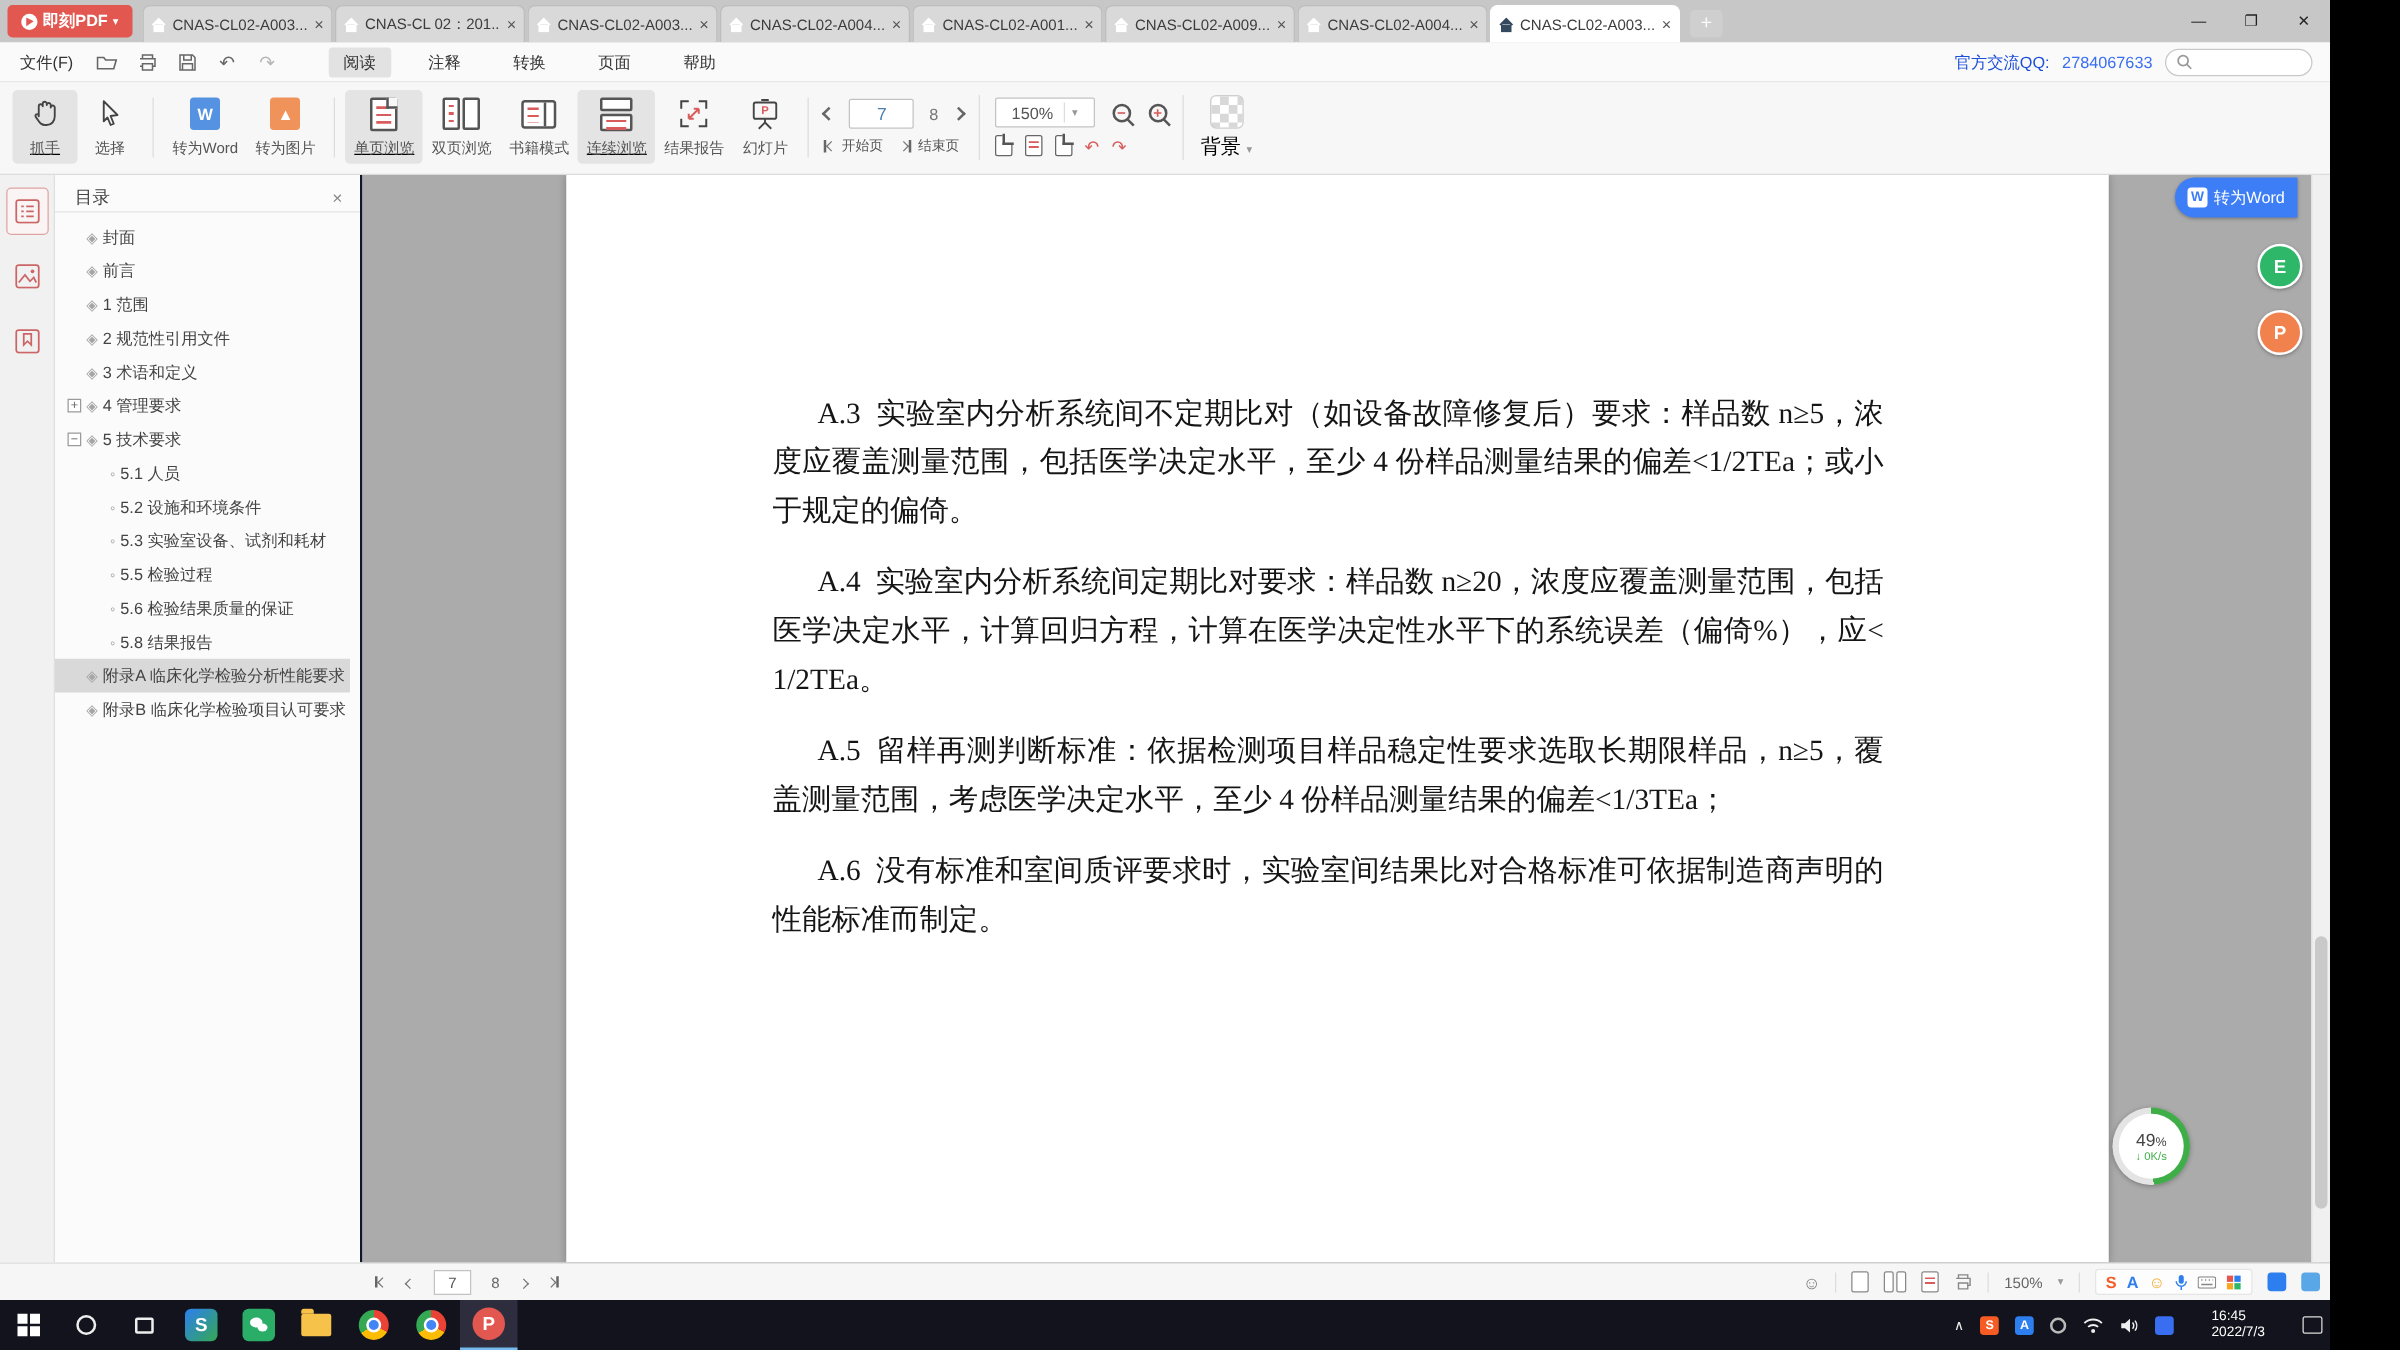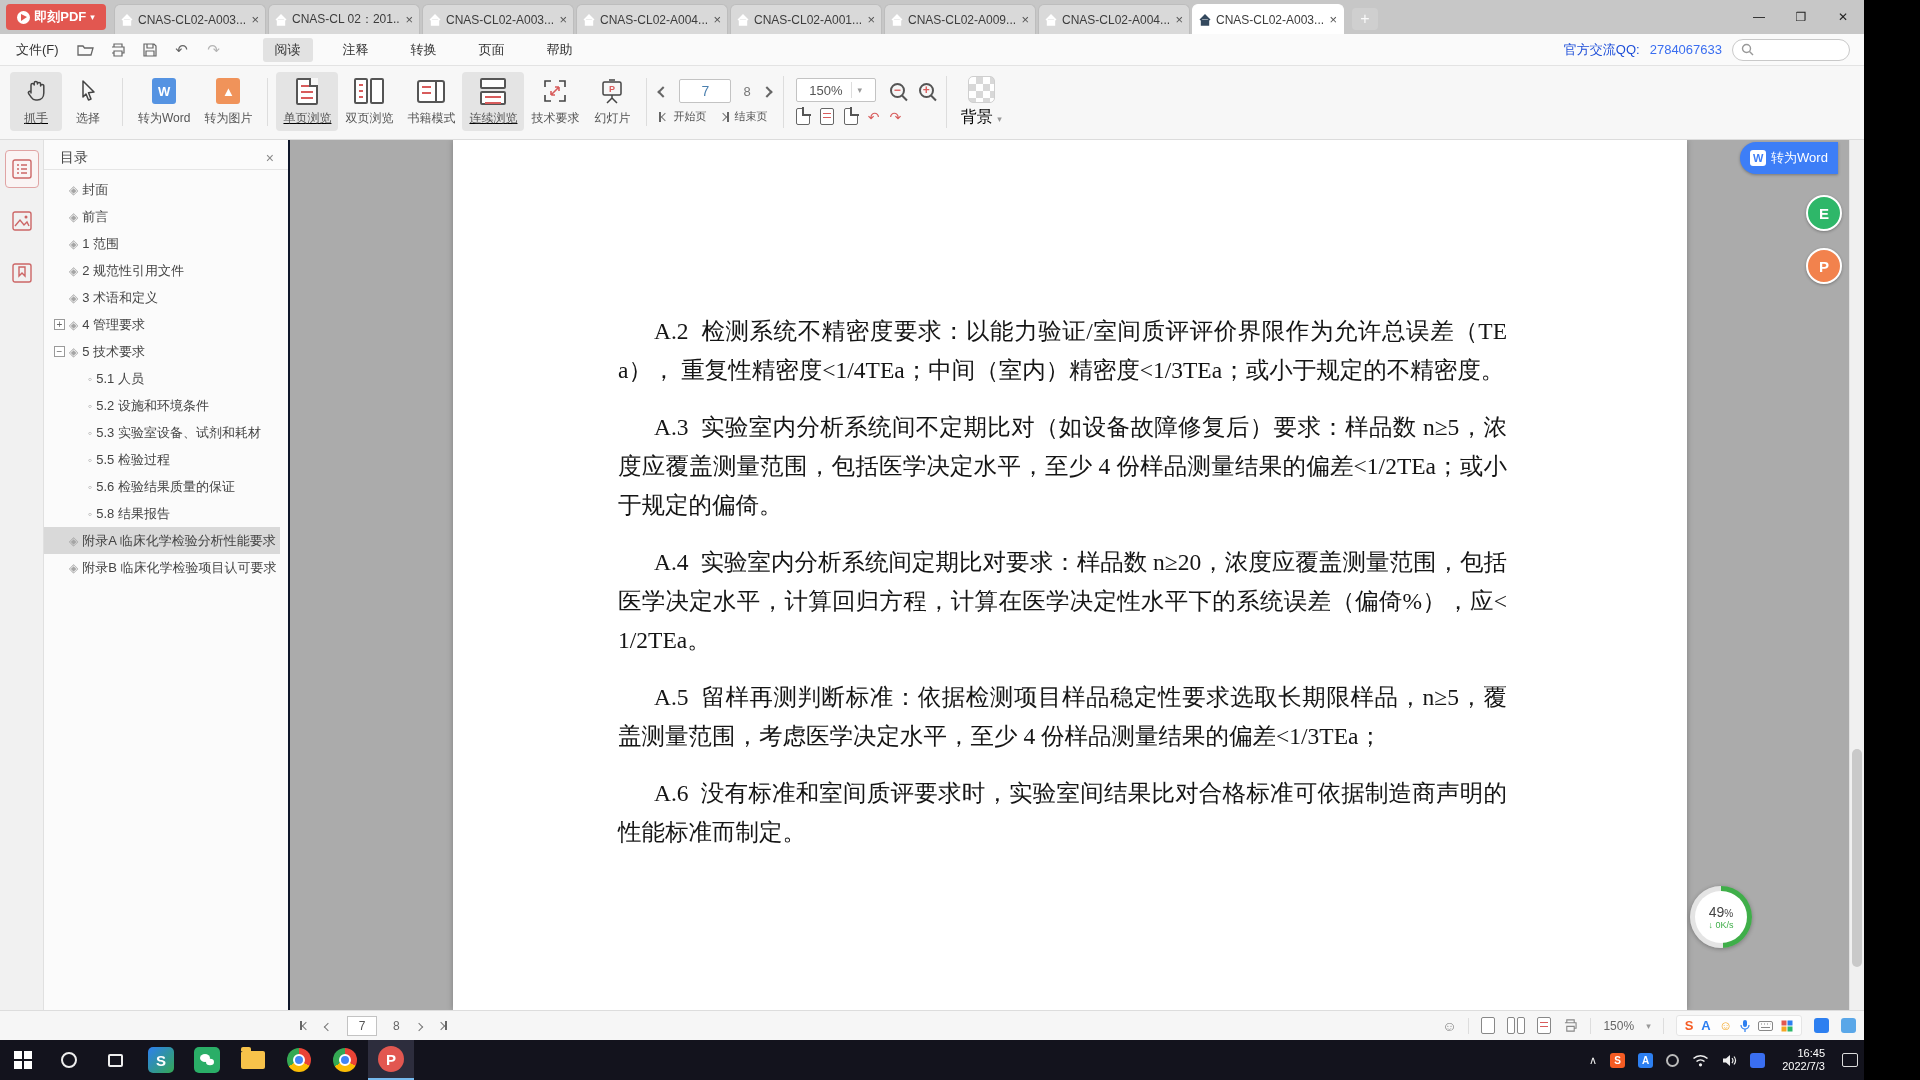--- a/index.html
+++ b/index.html
@@ -147,21 +147,21 @@
   .ring { width:16px; height:16px; border:2px solid #eee; border-radius:50%; }
   .tview { width:15px; height:13px; border:2px solid #eee; border-radius:2px;}
   .app-ic { width:26px; height:26px; border-radius:5px; display:flex; align-items:center; justify-content:center; color:#fff; font-weight:bold; font-size:15px;}
   .tb-active { background:#2d2d3d; border-bottom:2px solid #76b9ed; }
   .chrome { width:24px; height:24px; border-radius:50%;
             background:conic-gradient(#ea4335 0 33%, #fbbc05 0 66%, #34a853 0 100%); position:relative;}
   .chrome::after { content:""; position:absolute; inset:6px; background:#4285f4; border:2px solid #fff; border-radius:50%;}
   .folder-ic { width:24px; height:18px; background:#f7c24a; border-radius:2px; position:relative; }
   .folder-ic::before { content:""; position:absolute; top:-4px; left:0; width:10px; height:4px; background:#f7c24a; border-radius:2px 2px 0 0;}
   .tray { margin-left:auto; display:flex; align-items:center; gap:13px; margin-right:6px; color:#eee; }
-  .tray-time { text-align:right; font-size:11px; color:#fff; line-height:13px; margin:0 4px;}
+  .tray-time { text-align:left; font-size:11px; color:#fff; line-height:13px; margin:0 17px;}
   .notif { width:16px; height:14px; border:1.5px solid #ddd; border-radius:2px; }
   .tinysq { width:15px; height:15px; border-radius:3px; display:flex; align-items:center; justify-content:center; font-size:10px; font-weight:bold; color:#fff;}
 </style>
 </head>
 <body>
 
 <div id="app">
 
   <div class="titlebar">
     <div class="app-btn">
@@ -347,21 +347,21 @@
         </span>
       <span class="t-lab">连续浏览</span>
     </div>
     <div class="tool">
       <span class="t-ico">
         <svg width="24" height="24" viewBox="0 0 24 24">
             <path d="M2 8 V2 H8 M16 2 H22 V8 M22 16 V22 H16 M8 22 H2 V16" fill="none" stroke="#444" stroke-width="1.6"></path>
             <path d="M8 16 L16 8 M16 8 h-4 M16 8 v4 M8 16 h4 M8 16 v-4" stroke="#d85c5c" stroke-width="1.6" fill="none"></path>
           </svg>
         </span>
-      <span class="t-lab">技术要求</span>
+      <span class="t-lab">结果报告</span>
     </div>
     <div class="tool">
       <span class="t-ico">
         <svg width="24" height="26" viewBox="0 0 24 26">
             <rect x="3" y="4" width="18" height="13" rx="1.5" fill="none" stroke="#444" stroke-width="1.5"></rect>
             <path d="M9 2 h6 M12 17 v3 M12 20 l-5 5 M12 20 l5 5" stroke="#444" stroke-width="1.5" fill="none"></path>
             <text x="12" y="13.5" text-anchor="middle" font-size="9" font-weight="bold" fill="#d85c5c">P</text>
           </svg>
         </span>
       <span class="t-lab">幻灯片</span>
@@ -516,21 +516,20 @@
       <div class="toc-item">
           <span class="exp none"></span>
           <span class="dia">◈</span>
           <span>附录B 临床化学检验项目认可要求</span>
         </div>
     </div>
 
     <div class="doc-area">
       <div class="page">
         <div class="doc-body">
-          <p>A.2&nbsp; 检测系统不精密度要求：以能力验证/室间质评评价界限作为允许总误差（TEa）， 重复性精密度&lt;1/4TEa；中间（室内）精密度&lt;1/3TEa；或小于规定的不精密度。</p>
           <p>A.3&nbsp; 实验室内分析系统间不定期比对（如设备故障修复后）要求：样品数 n≥5，浓度应覆盖测量范围，包括医学决定水平，至少 4 份样品测量结果的偏差&lt;1/2TEa；或小于规定的偏倚。</p>
           <p>A.4&nbsp; 实验室内分析系统间定期比对要求：样品数 n≥20，浓度应覆盖测量范围，包括医学决定水平，计算回归方程，计算在医学决定性水平下的系统误差（偏倚%），应&lt;1/2TEa。</p>
           <p>A.5&nbsp; 留样再测判断标准：依据检测项目样品稳定性要求选取长期限样品，n≥5，覆盖测量范围，考虑医学决定水平，至少 4 份样品测量结果的偏差&lt;1/3TEa；</p>
           <p>A.6&nbsp; 没有标准和室间质评要求时，实验室间结果比对合格标准可依据制造商声明的性能标准而制定。</p>
         </div>
       </div>
 
       <div class="float-word">
         <span class="wbox">W</span>
         <span>转为Word</span>

